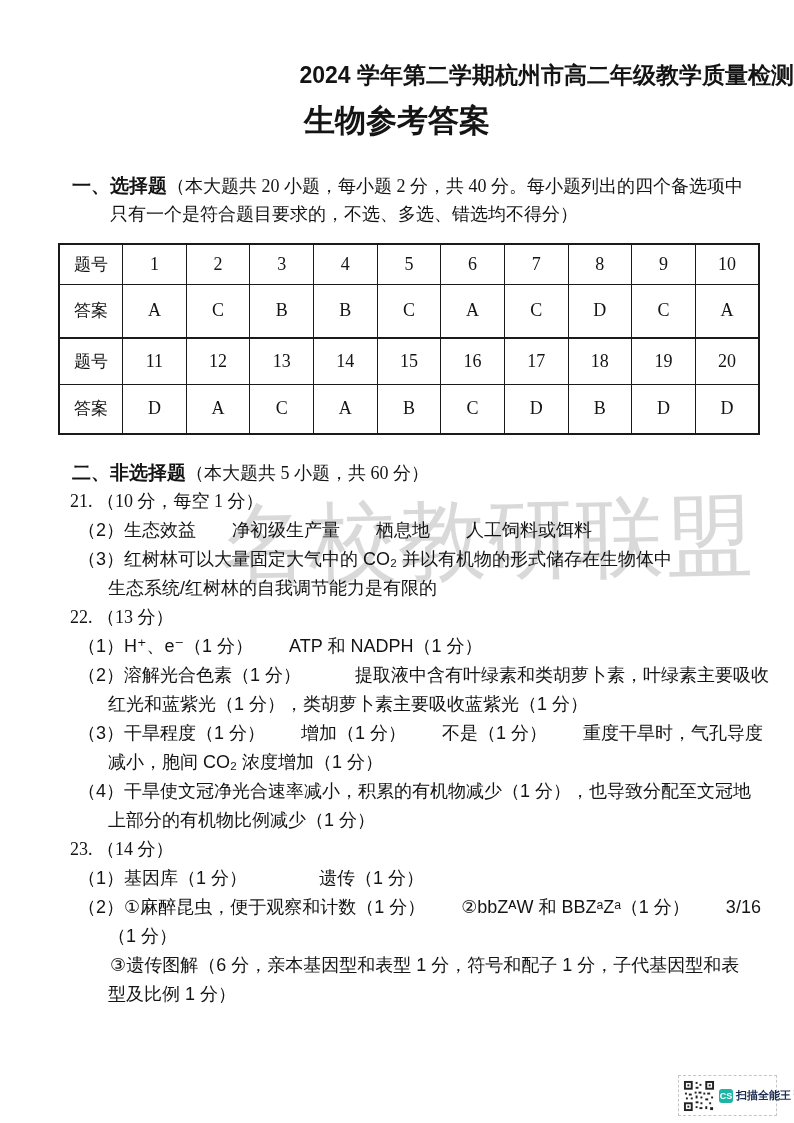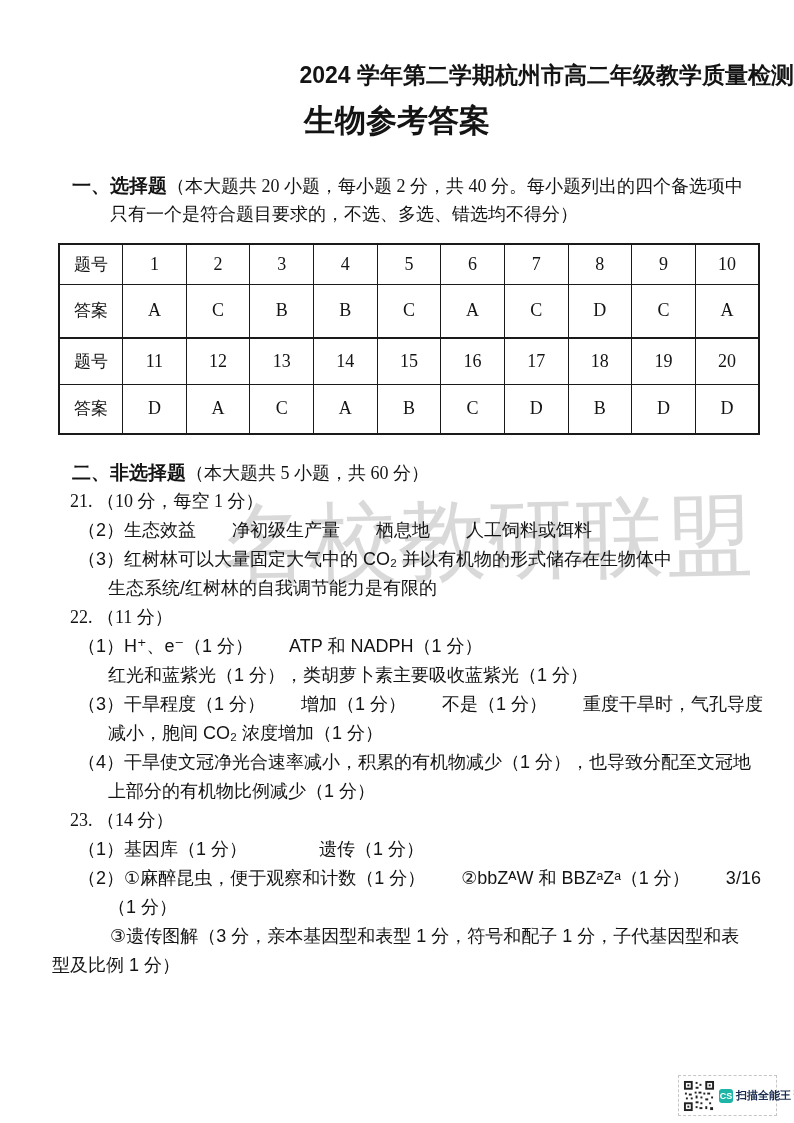--- a/index.html
+++ b/index.html
@@ -53,21 +53,21 @@
   }
   
   .answers {
     position:absolute; top:487px; left:0; width:794px;
     font-size:18px; line-height:29px;
   }
   .qhead { padding-left:70px; font-family:"Liberation Serif","DejaVu Serif",serif; }
   .item  { padding-left:78px;  font-family:"Liberation Sans","DejaVu Sans",sans-serif; }
   .cont  { padding-left:108px; font-family:"Liberation Sans","DejaVu Sans",sans-serif; }
   .sub   { padding-left:110px; font-family:"Liberation Sans","DejaVu Sans",sans-serif; }
-  .cont2 { padding-left:52px; font-family:"Liberation Sans","DejaVu Sans",sans-serif; }
+  .cont2 { padding-left:108px; font-family:"Liberation Sans","DejaVu Sans",sans-serif; }
   
   .badge {
     position:absolute; left:678px; top:1075px; width:99px; height:41px;
     border:1px dashed #c6c6c6; background:#fff; box-sizing:border-box;
     display:flex; align-items:center; gap:4px; padding:3px 4px; z-index:2;
   }
   .qr { width:32px; height:32px; flex:0 0 auto; }
   .badge-right { display:flex; flex-direction:row; gap:2px; }
   .badge-top { display:flex; align-items:center; gap:3px; }
   .cs-logo {
@@ -158,32 +158,33 @@
     </tbody>
       </table>
 
     <div class="sec2 ln"><span class="sec-label">二、非选择题</span><span>（本大题共 5 小题，共 60 分）</span></div>
 
     <div class="answers">
       <div class="ln qhead">21. （10 分，每空 1 分）</div>
       <div class="ln item">（2）生态效益　　净初级生产量　　栖息地　　人工饲料或饵料</div>
       <div class="ln item">（3）红树林可以大量固定大气中的 CO₂ 并以有机物的形式储存在生物体中</div>
       <div class="ln cont">生态系统/红树林的自我调节能力是有限的</div>
-      <div class="ln qhead">22. （11 分）</div>
+      <div class="ln qhead">22. （13 分）</div>
       <div class="ln item">（1）H⁺、e⁻（1 分）　　ATP 和 NADPH（1 分）</div>
+      <div class="ln item">（2）溶解光合色素（1 分）　　　提取液中含有叶绿素和类胡萝卜素，叶绿素主要吸收</div>
       <div class="ln cont">红光和蓝紫光（1 分），类胡萝卜素主要吸收蓝紫光（1 分）</div>
       <div class="ln item">（3）干旱程度（1 分）　　增加（1 分）　　不是（1 分）　　重度干旱时，气孔导度</div>
       <div class="ln cont">减小，胞间 CO₂ 浓度增加（1 分）</div>
       <div class="ln item">（4）干旱使文冠净光合速率减小，积累的有机物减少（1 分），也导致分配至文冠地</div>
       <div class="ln cont">上部分的有机物比例减少（1 分）</div>
       <div class="ln qhead">23. （14 分）</div>
       <div class="ln item">（1）基因库（1 分）　　　　遗传（1 分）</div>
       <div class="ln item">（2）①麻醉昆虫，便于观察和计数（1 分）　　②bbZᴬW 和 BBZᵃZᵃ（1 分）　　3/16</div>
       <div class="ln cont">（1 分）</div>
-      <div class="ln sub">③遗传图解（3 分，亲本基因型和表型 1 分，符号和配子 1 分，子代基因型和表</div>
+      <div class="ln sub">③遗传图解（6 分，亲本基因型和表型 1 分，符号和配子 1 分，子代基因型和表</div>
       <div class="ln cont2">型及比例 1 分）</div>
     </div>
 
     <div class="badge">
       <svg class="qr" viewBox="0 0 33 33">
         <rect x="0" y="0" width="33" height="33" fill="#ffffff"></rect>
         <g fill="#222222">
           <rect x="1" y="1" width="9" height="9"></rect>
             <rect x="3" y="3" width="5" height="5" fill="#fff"></rect>
             <rect x="4.5" y="4.5" width="2" height="2"></rect>

